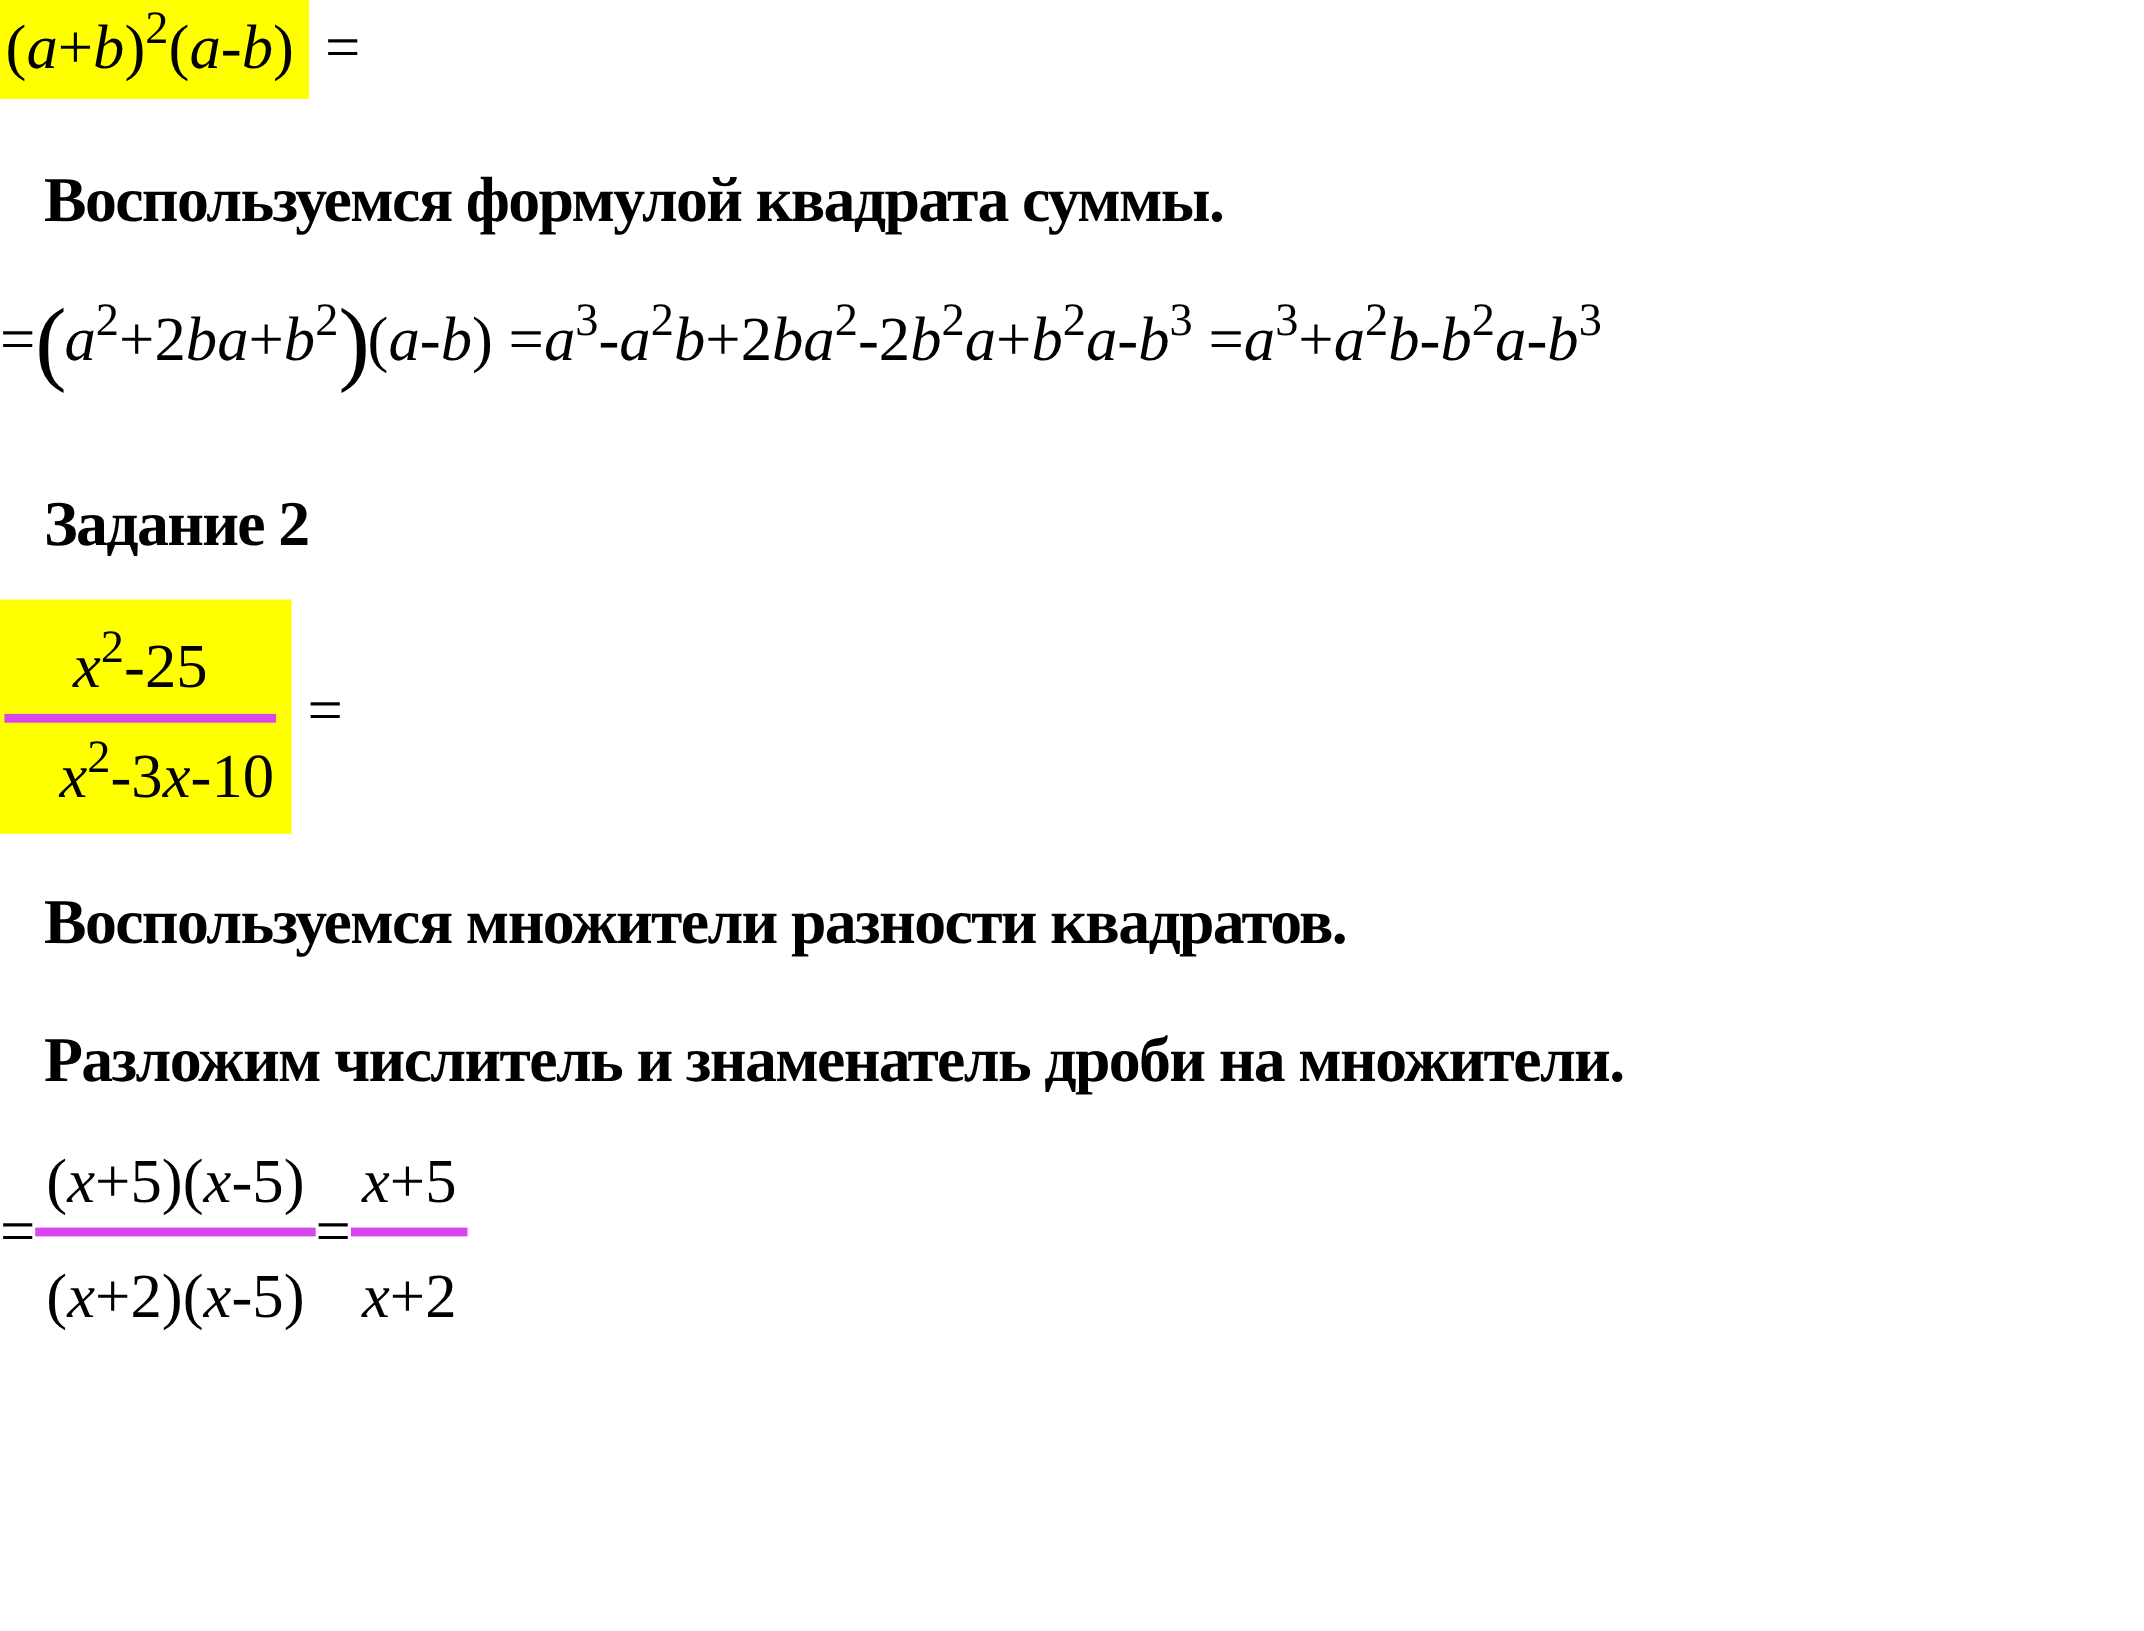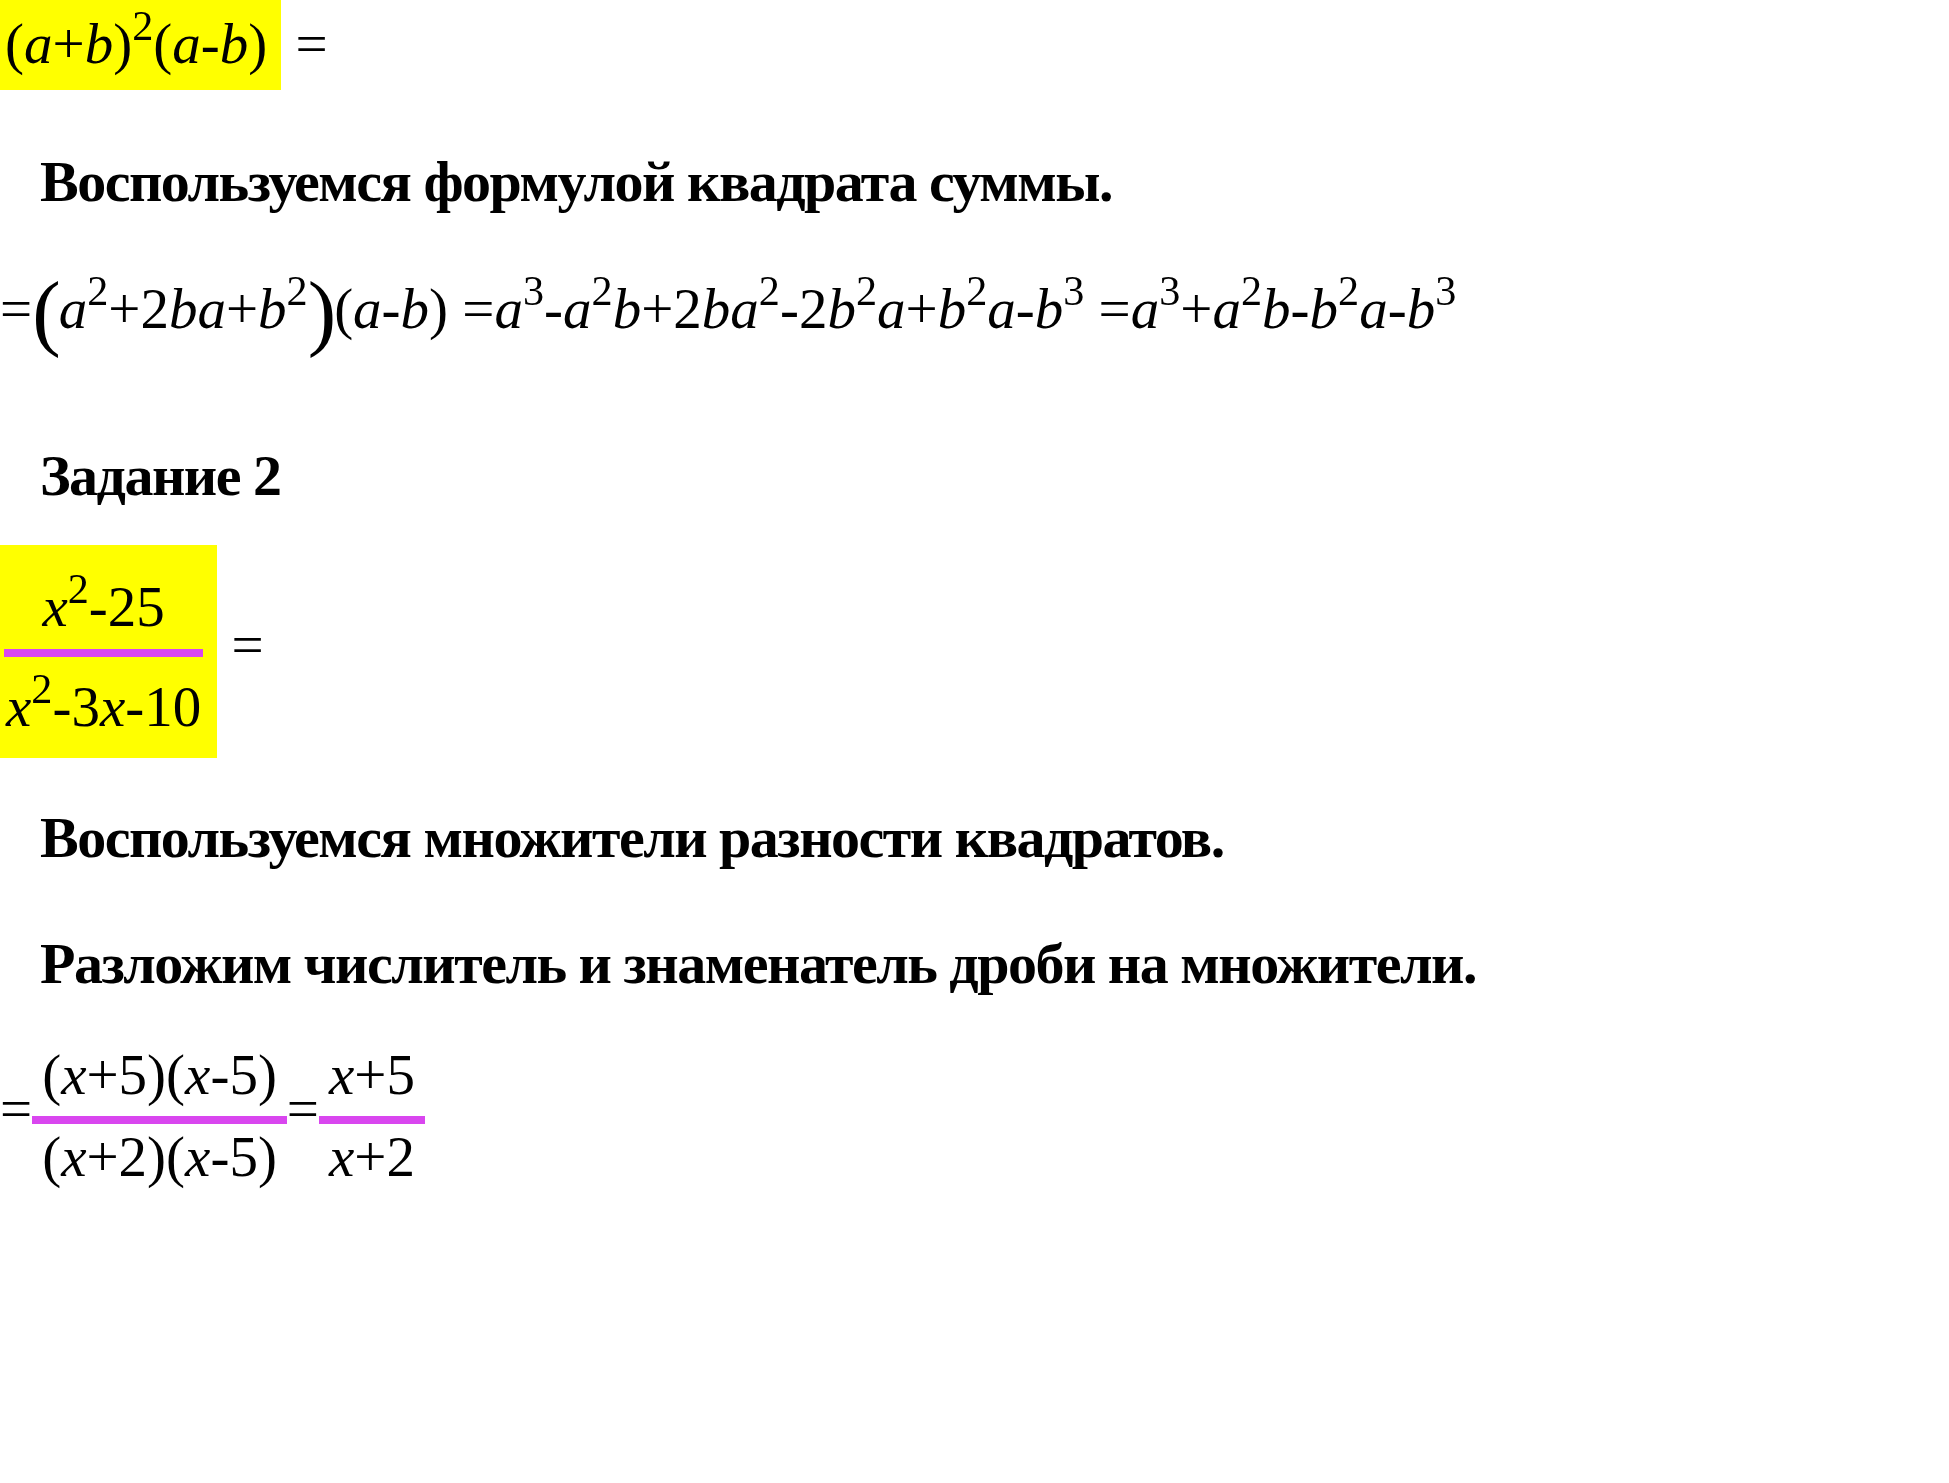--- a/index.html
+++ b/index.html
@@ -19,27 +19,27 @@
   .mi{font-style:italic;}
   .sup{font-size:0.74em;vertical-align:0.54em;}
   .bigp{font-size:1.5em;vertical-align:-0.14em;letter-spacing:-2px;}
   .mseg{display:inline;}
   .mseg.hl{
     display:inline-block;background:var(--hl,#ffff00);
     padding:2px 14px 14px 5px;
   }
   .frac{display:inline-block;vertical-align:middle;text-align:center;}
   .frac .num{display:block;border-bottom:8px solid #d946ef;padding:4px 10px 8px;}
-  .frac .den{display:block;padding:0 6px 2px;}
+  .frac .den{display:block;padding:22px 6px 2px;}
   .frac.hl{
     background:var(--hl,#ffff00);
     padding:14px 14px 16px 4px;
   }
   .frac.hl .num{padding:6px 12px 10px;}
-  .frac.hl .den{padding:8px 2px 2px;}
+  .frac.hl .den{padding:8px 2px 2px;margin-left:48px;}
   
   #eq-task1-statement{top:0px;}
   #para-square-sum-note{top:150px;}
   #eq-expansion{top:262px;}
   #heading-task2{top:444px;font-family:Liberation Serif, serif;}
   #eq-task2-statement{top:545px;}
   #para-diff-squares-note{top:806px;}
   #para-factor-note{top:932px;}
   #eq-factored-result{top:1038px;}
 </style>

